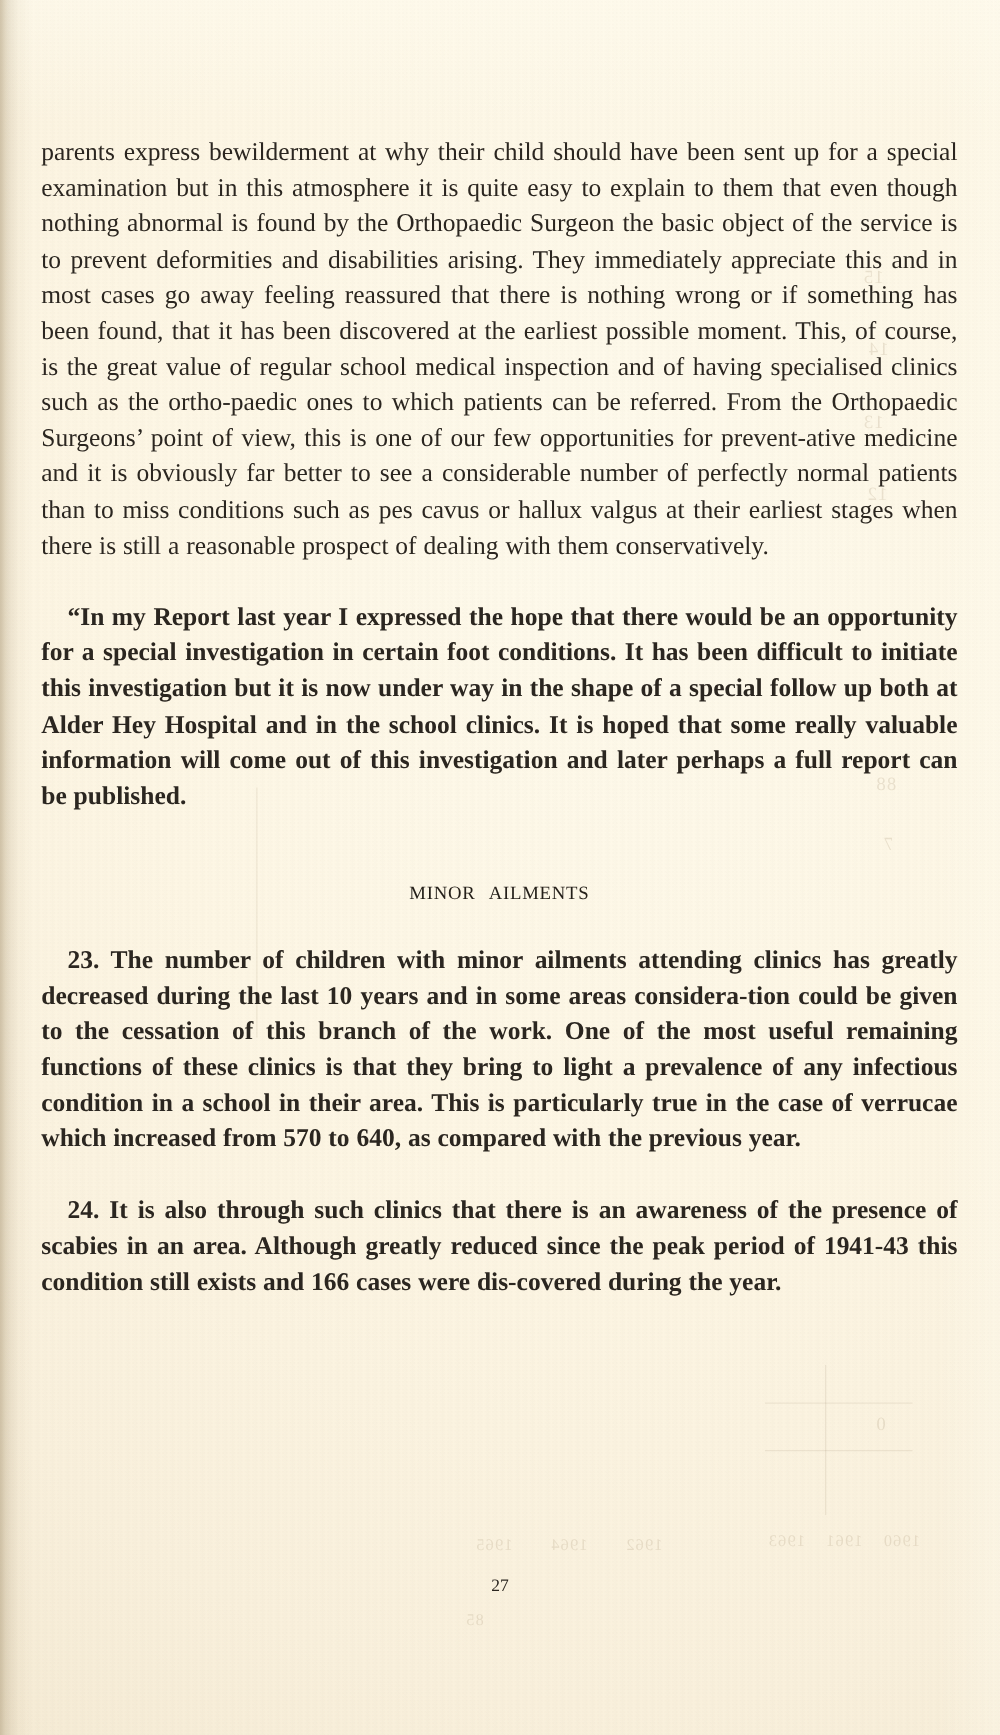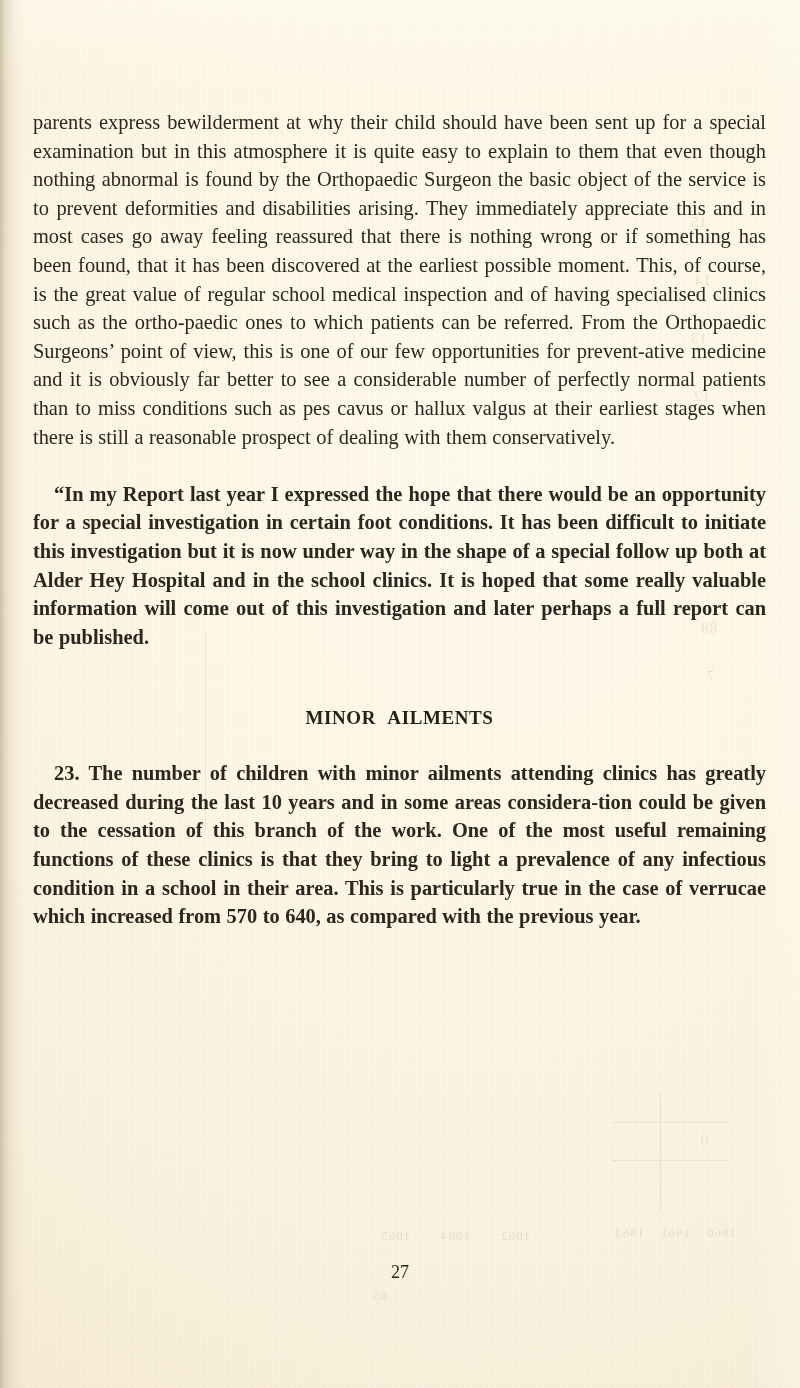--- a/index.html
+++ b/index.html
@@ -97,39 +97,39 @@
     text-align: justify;
     text-align-last: left;
     color: #2b2620;
     word-spacing: 0.02em;
   }
   p.body.indent { text-indent: 21px; font-weight: bold; }
   p.gap { margin-top: 28.6px; }
 
   h2.section-heading {
     margin: 0;
-    font-size: 19px;
-    font-weight: bold;
+    font-size: 15px;
+    font-weight: normal;
     letter-spacing: 0.6px;
     word-spacing: 7px;
     text-align: center;
     color: #241f19;
   }
   .heading-block {
     margin-top: 56px;
     margin-bottom: 30px;
   }
 
   .folio {
     position: absolute;
     left: 0;
     right: 0;
     top: 1262px;
     text-align: center;
-    font-size: 18px;
+    font-size: 14px;
     color: #2b2620;
   }
 
   
   .grain {
     position: absolute;
     inset: 0;
     pointer-events: none;
     opacity: 0.5;
     background-image:
@@ -172,20 +172,21 @@
 
     <p class="body indent gap">“In my Report last year I expressed the hope that there would be an opportunity for a special investigation in certain foot conditions.  It has been difficult to initiate this investigation but it is now under way in the shape of a special follow up both at Alder Hey Hospital and in the school clinics.  It is hoped that some really valuable information will come out of this investigation and later perhaps a full report can be published.</p>
 
 
     <div class="heading-block">
       <h2 class="section-heading">MINOR AILMENTS</h2>
     </div>
 
     <p class="body indent">23.   The number of children with minor ailments attending clinics has greatly decreased during the last 10 years and in some areas considera-tion could be given to the cessation of this branch of the work.  One of the most useful remaining functions of these clinics is that they bring to light a prevalence of any infectious condition in a school in their area. This is particularly true in the case of verrucae which increased from 570 to 640, as compared with the previous year.</p>
 
+    <p class="body indent gap">24.   It is also through such clinics that there is an awareness of the presence of scabies in an area.  Although greatly reduced since the peak period of 1941-43 this condition still exists and 166 cases were dis-covered during the year.</p>
 
   </div>
 
   <div class="folio">27</div>
 
   <div class="gutter-shadow"></div>
   <div class="gutter-edge"></div>
 
 </div>
 

